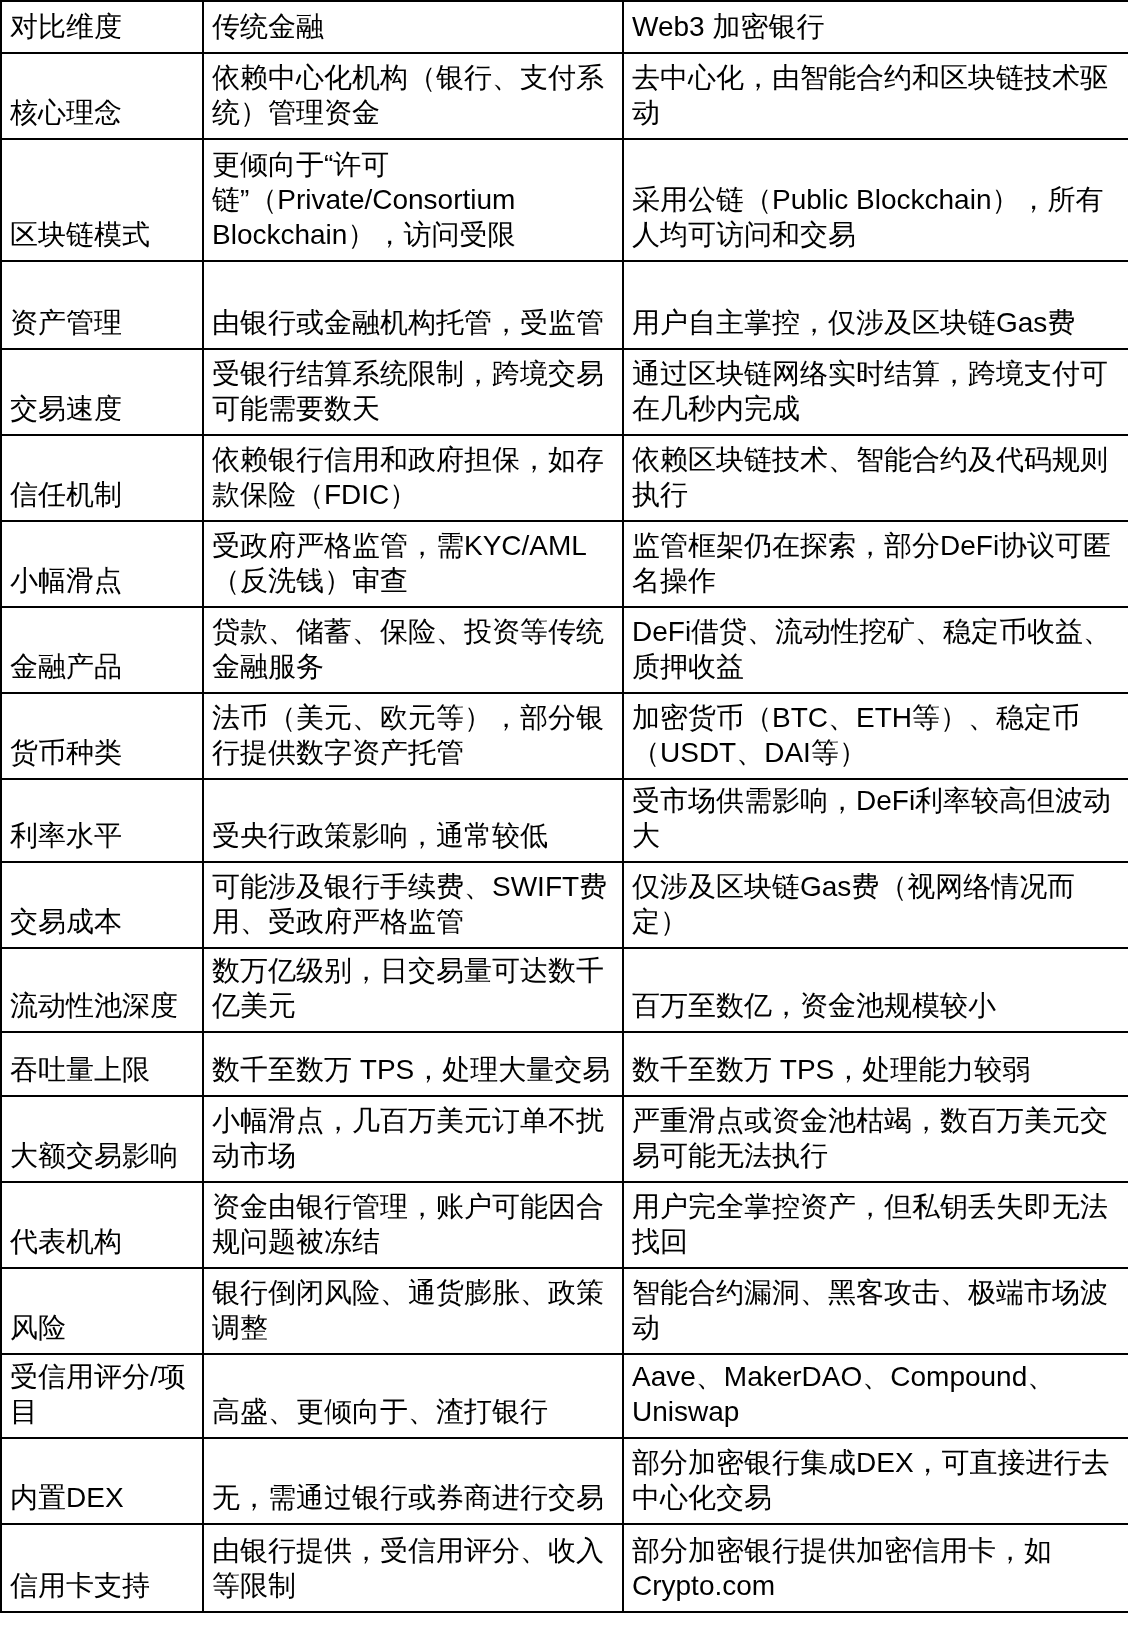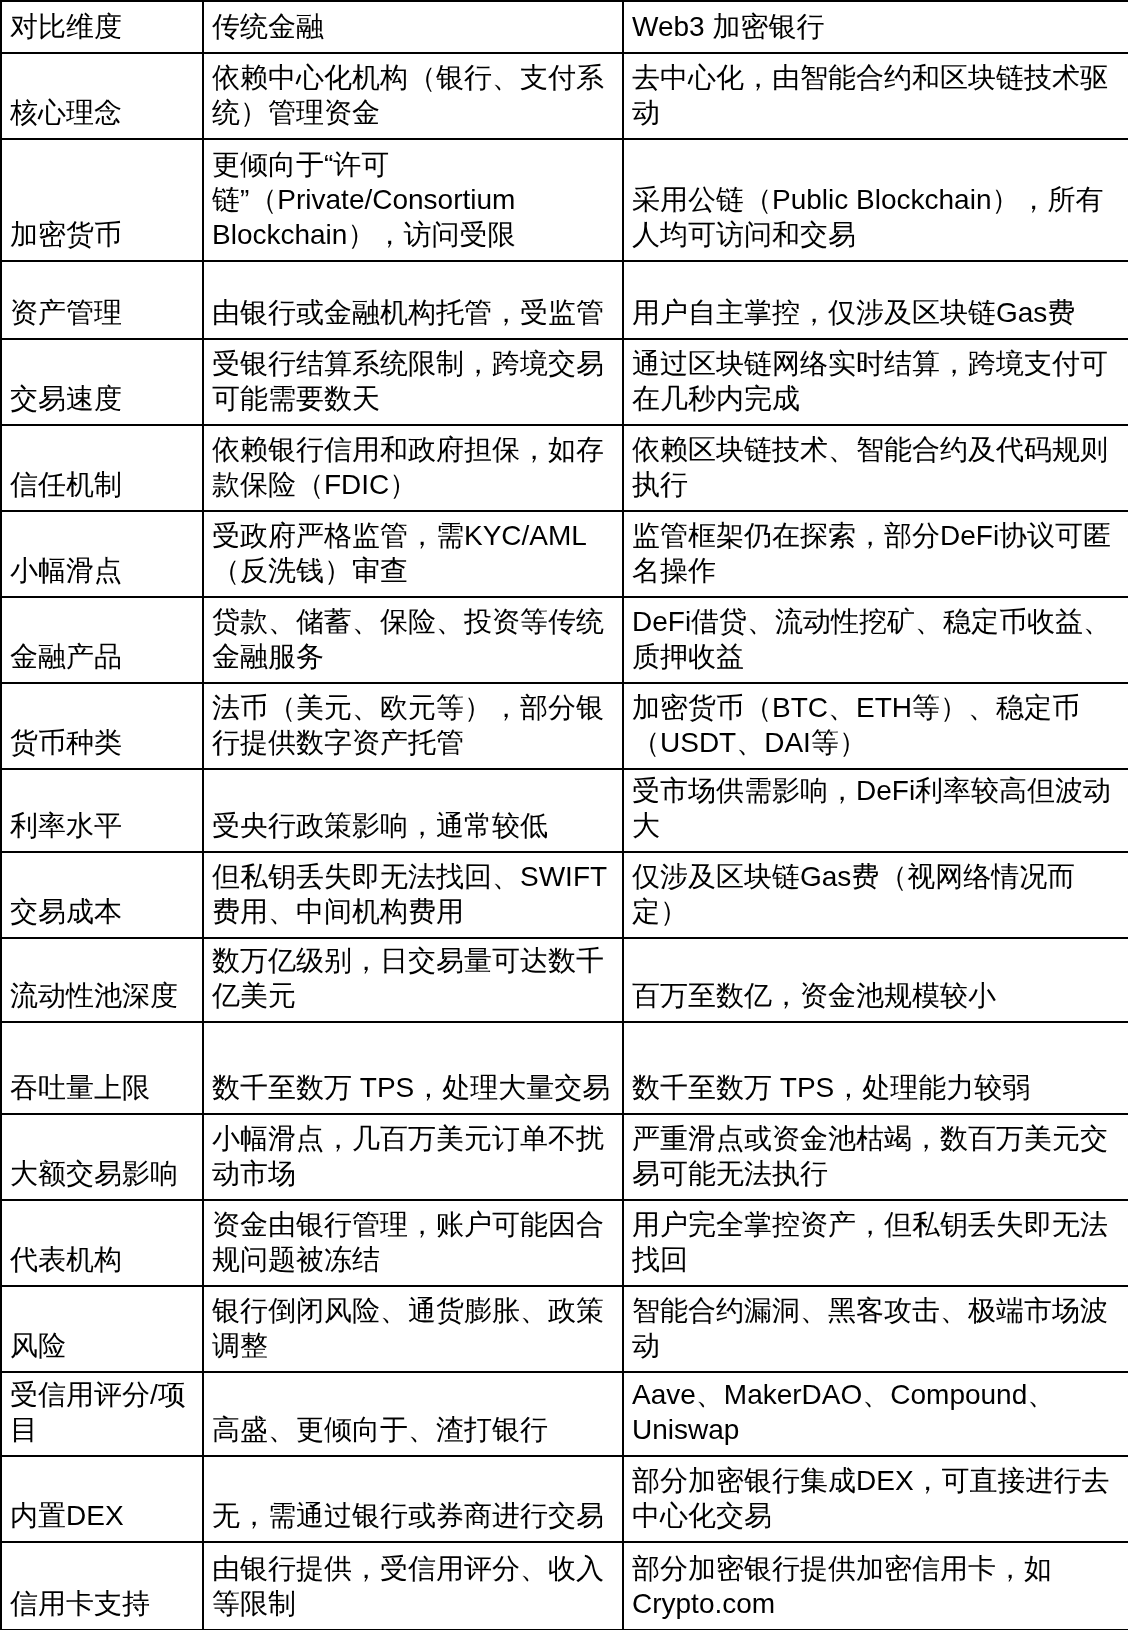--- a/index.html
+++ b/index.html
@@ -48,25 +48,25 @@
       <th>Web3 加密银行</th>
     </tr>
   </thead>
   <tbody>
     <tr style="height:86px">
       <td>核心理念</td>
       <td>依赖中心化机构（银行、支付系统）管理资金</td>
       <td>去中心化，由智能合约和区块链技术驱动</td>
     </tr>
     <tr style="height:122px">
-      <td>加密货币</td>
+      <td>区块链模式</td>
       <td>更倾向于“许可链”（Private/Consortium Blockchain），访问受限</td>
       <td>采用公链（Public Blockchain），所有人均可访问和交易</td>
     </tr>
-    <tr style="height:78px">
+    <tr style="height:88px">
       <td>资产管理</td>
       <td>由银行或金融机构托管，受监管</td>
       <td>用户自主掌控，仅涉及区块链Gas费</td>
     </tr>
     <tr style="height:86px">
       <td>交易速度</td>
       <td>受银行结算系统限制，跨境交易可能需要数天</td>
       <td>通过区块链网络实时结算，跨境支付可在几秒内完成</td>
     </tr>
     <tr style="height:86px">
@@ -89,29 +89,29 @@
       <td>法币（美元、欧元等），部分银行提供数字资产托管</td>
       <td>加密货币（BTC、ETH等）、稳定币（USDT、DAI等）</td>
     </tr>
     <tr style="height:78px">
       <td>利率水平</td>
       <td>受央行政策影响，通常较低</td>
       <td>受市场供需影响，DeFi利率较高但波动大</td>
     </tr>
     <tr style="height:86px">
       <td>交易成本</td>
-      <td>但私钥丢失即无法找回、SWIFT费用、中间机构费用</td>
+      <td>可能涉及银行手续费、SWIFT费用、受政府严格监管</td>
       <td>仅涉及区块链Gas费（视网络情况而定）</td>
     </tr>
     <tr style="height:84px">
       <td>流动性池深度</td>
       <td>数万亿级别，日交易量可达数千亿美元</td>
       <td>百万至数亿，资金池规模较小</td>
     </tr>
-    <tr style="height:92px">
+    <tr style="height:64px">
       <td>吞吐量上限</td>
       <td>数千至数万 TPS，处理大量交易</td>
       <td>数千至数万 TPS，处理能力较弱</td>
     </tr>
     <tr style="height:86px">
       <td>大额交易影响</td>
       <td>小幅滑点，几百万美元订单不扰动市场</td>
       <td>严重滑点或资金池枯竭，数百万美元交易可能无法执行</td>
     </tr>
     <tr style="height:86px">

